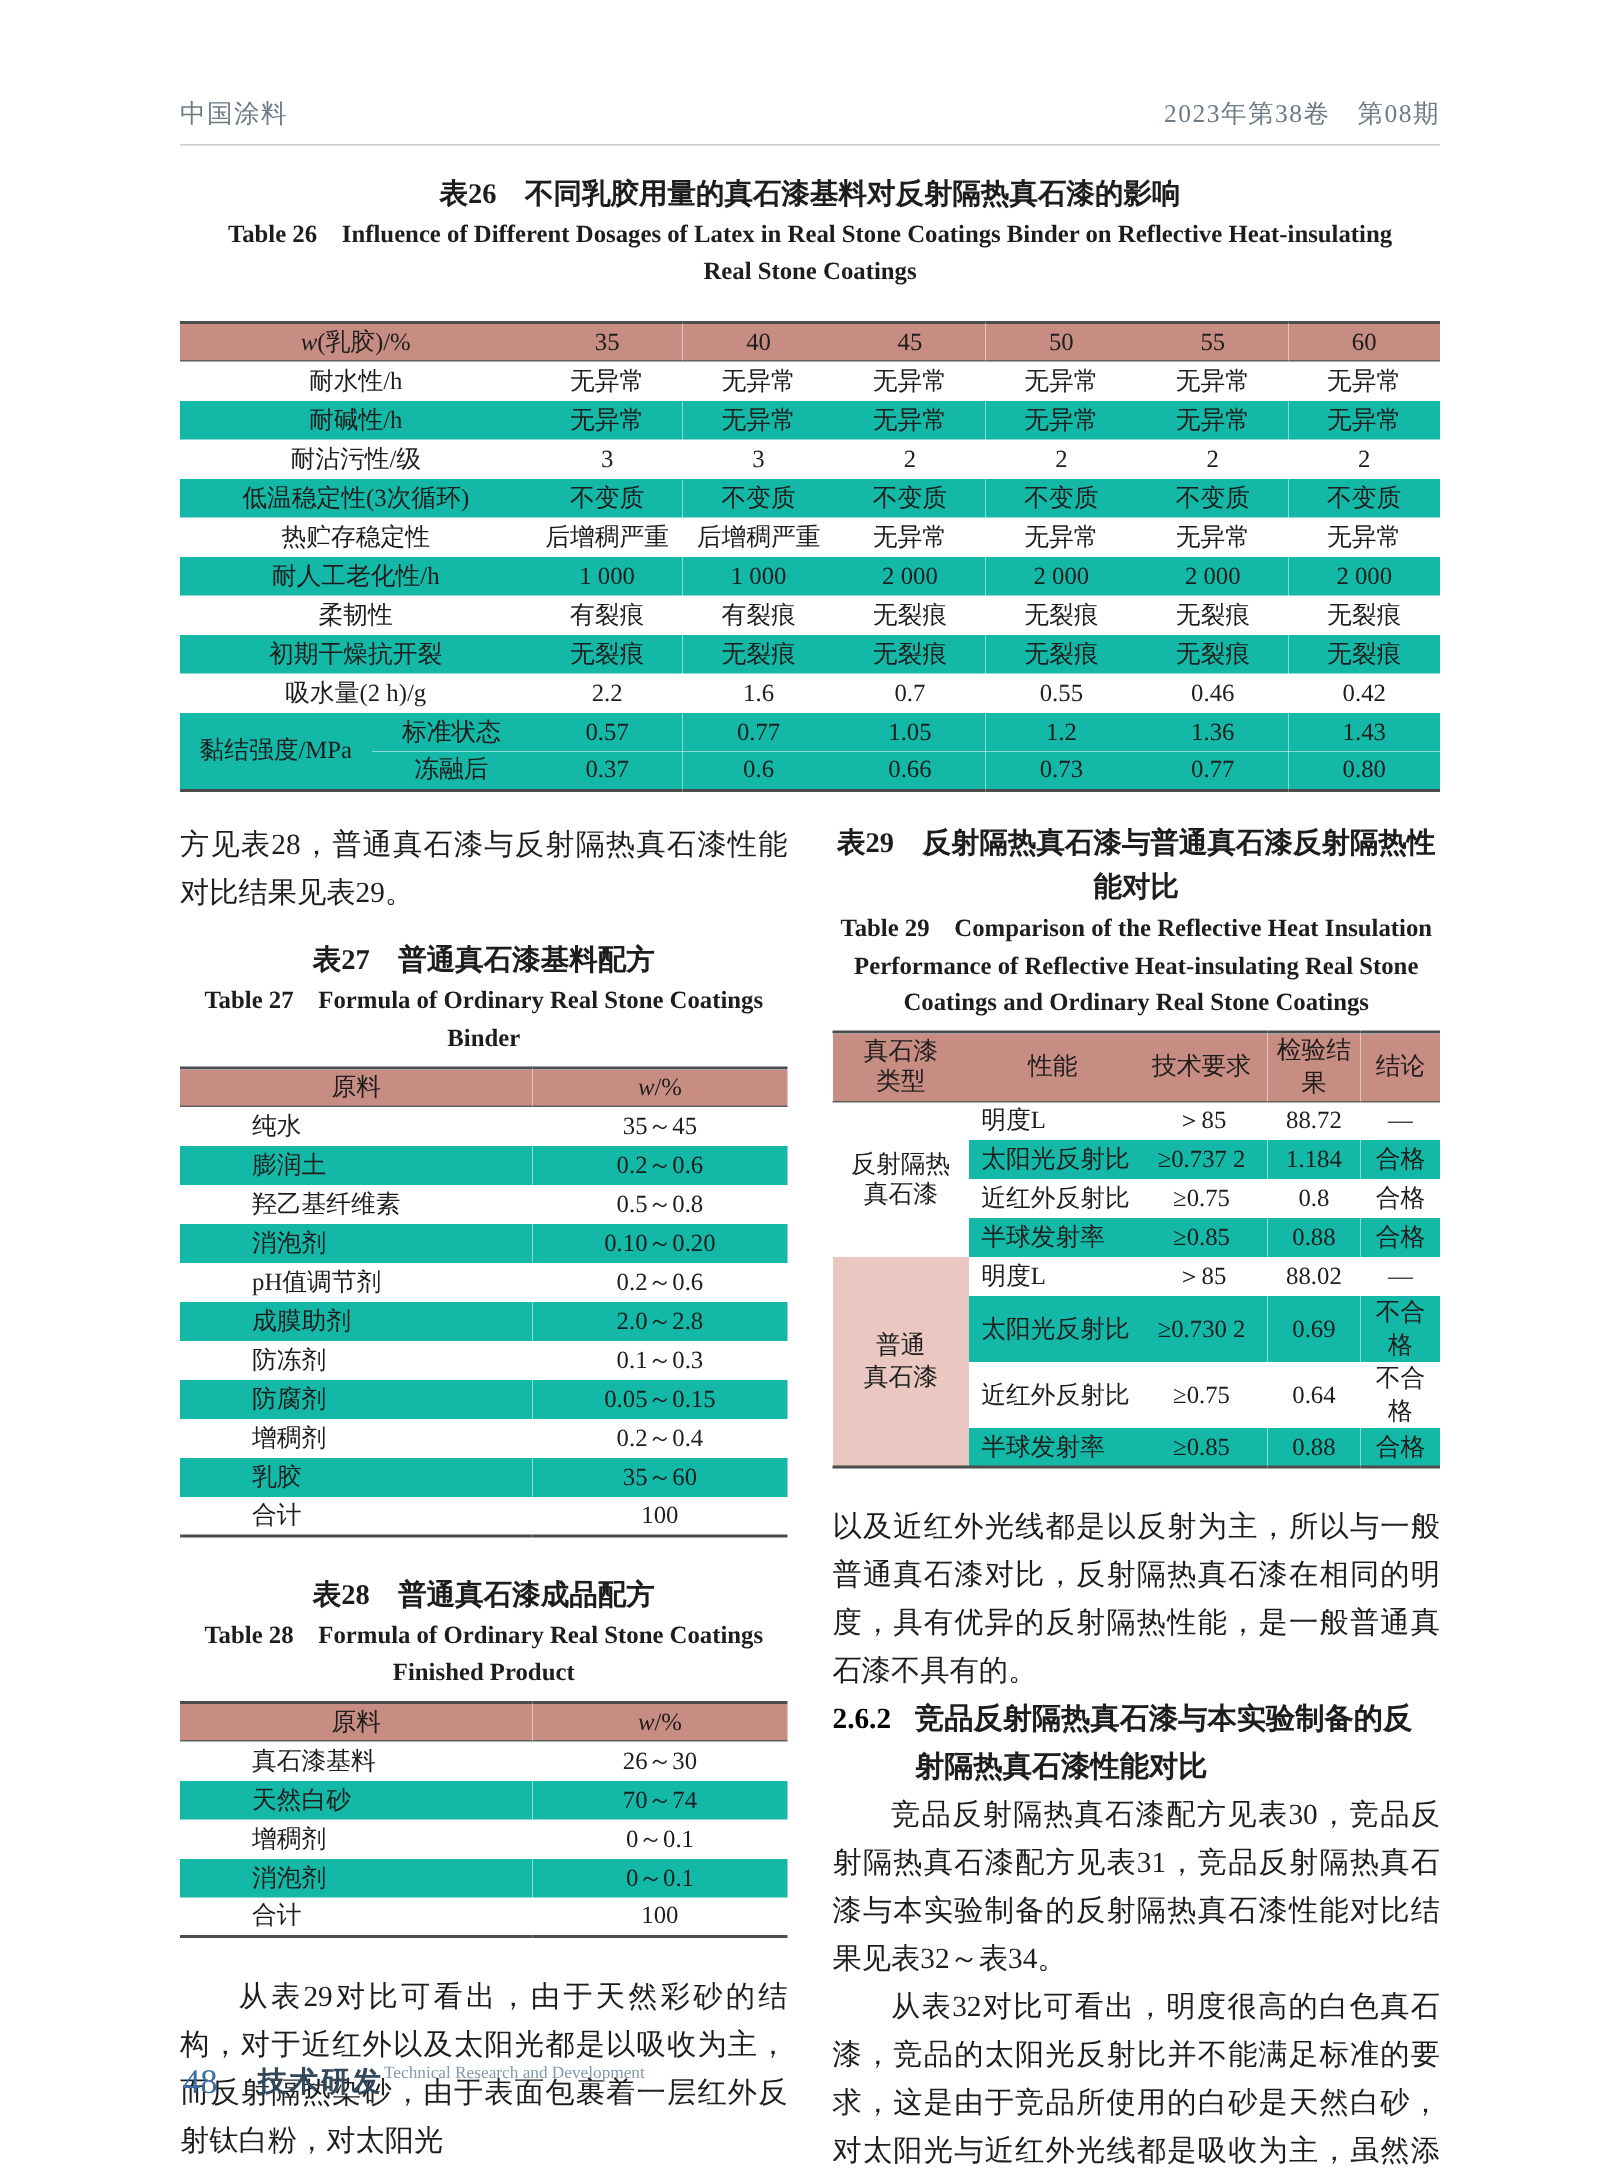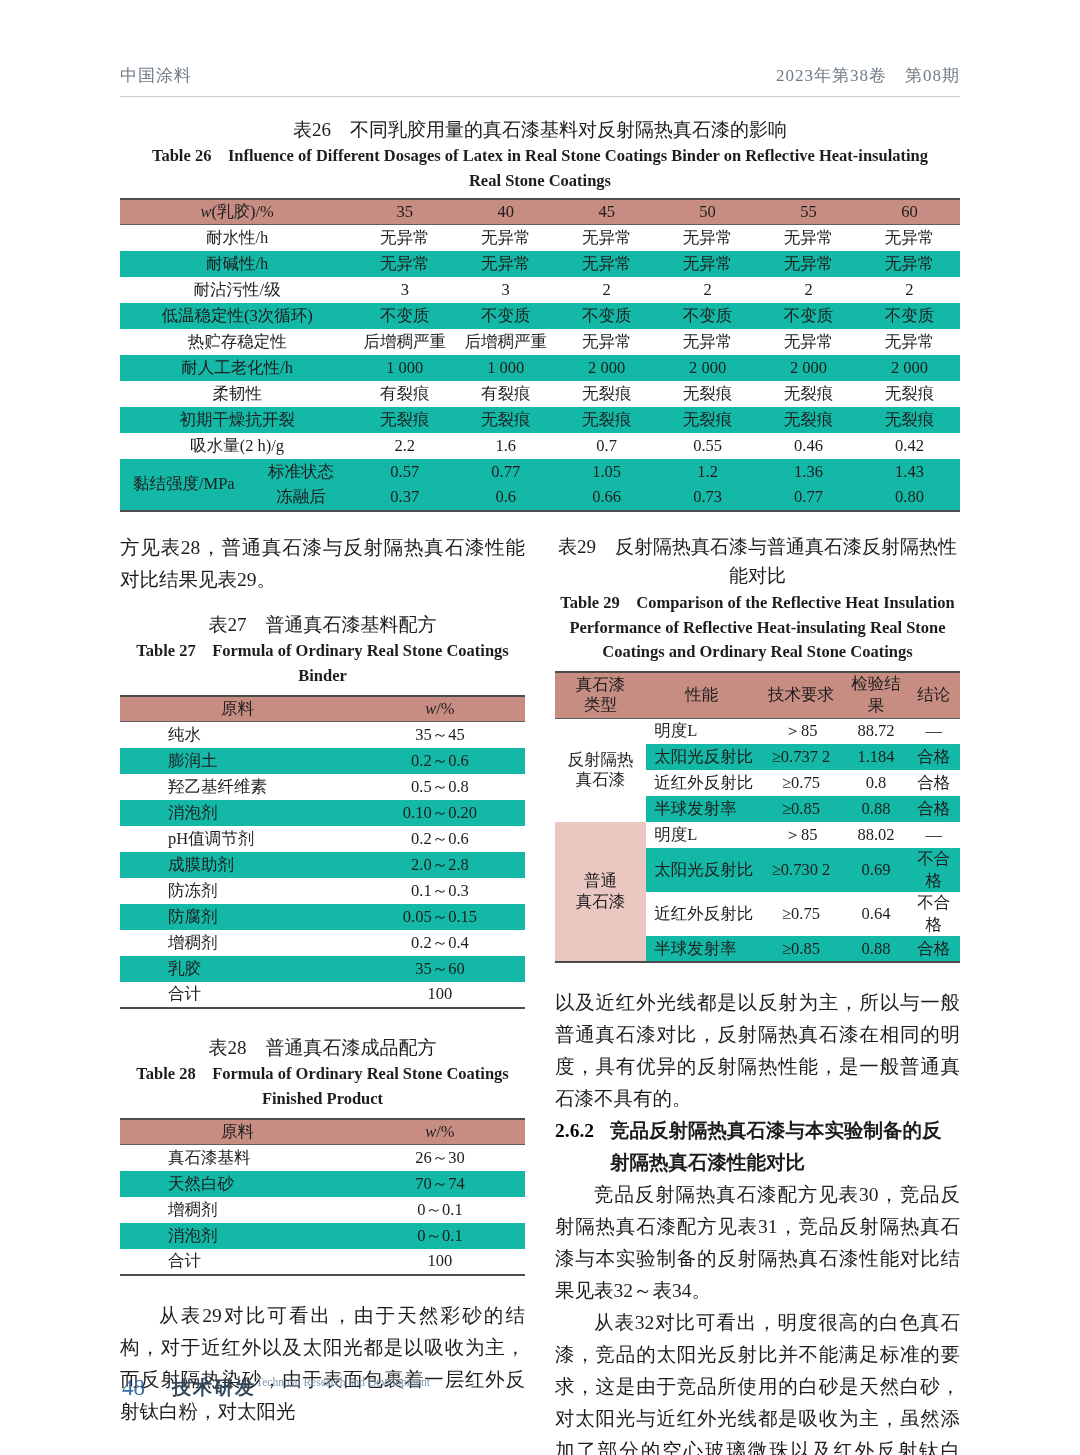--- a/index.html
+++ b/index.html
@@ -12,37 +12,37 @@
   .page { position:relative; width:1080px; height:1455px; padding:64px 120px 4px 120px; overflow:hidden; }
 
   
   .pagehead {
     display:flex; justify-content:space-between; align-items:flex-end;
     color:#6e7b86; font-size:17px; padding-bottom:9px;
     border-bottom:1px solid #c6ccd1; letter-spacing:1px;
   }
 
   
-  .tt-cn { font-size:19px; font-weight:normal; text-align:center; line-height:1.55; }
+  .tt-cn { font-size:19px; font-weight:bold; text-align:center; line-height:1.55; }
   .tt-en { font-size:16.5px; font-weight:bold; text-align:center; line-height:1.5; }
 
   
   table.tbl {
     width:100%; border-collapse:collapse; table-layout:fixed;
     border-top:2px solid #4c4c4c; border-bottom:2px solid #4c4c4c;
   }
   table.tbl td { font-size:16.5px; height:26px; text-align:center; vertical-align:middle; padding:0 2px; overflow:hidden; }
   tr.hdr { background:#c88d82; }
   tr.hdr td { border-bottom:1px solid #5f5f5f; }
   .pink { background:#14b8a6; }
   td.lbl { text-align:left; padding-left:10px; }
   .it { font-style:italic; }
   .pre { white-space:pre-line; line-height:1.25; }
 
-  .t26 { margin-top:4px; }
+  .t26 { margin-top:20px; }
   .t26 td { height:26.2px; }
 
   
   .cols { display:flex; gap:30px; margin-top:20px; }
   .col { flex:0 0 405px; width:405px; }
 
   .para { font-size:19.5px; line-height:1.64; text-align:justify; }
   .ind { text-indent:2em; }
 
   .t27, .t28 { }

